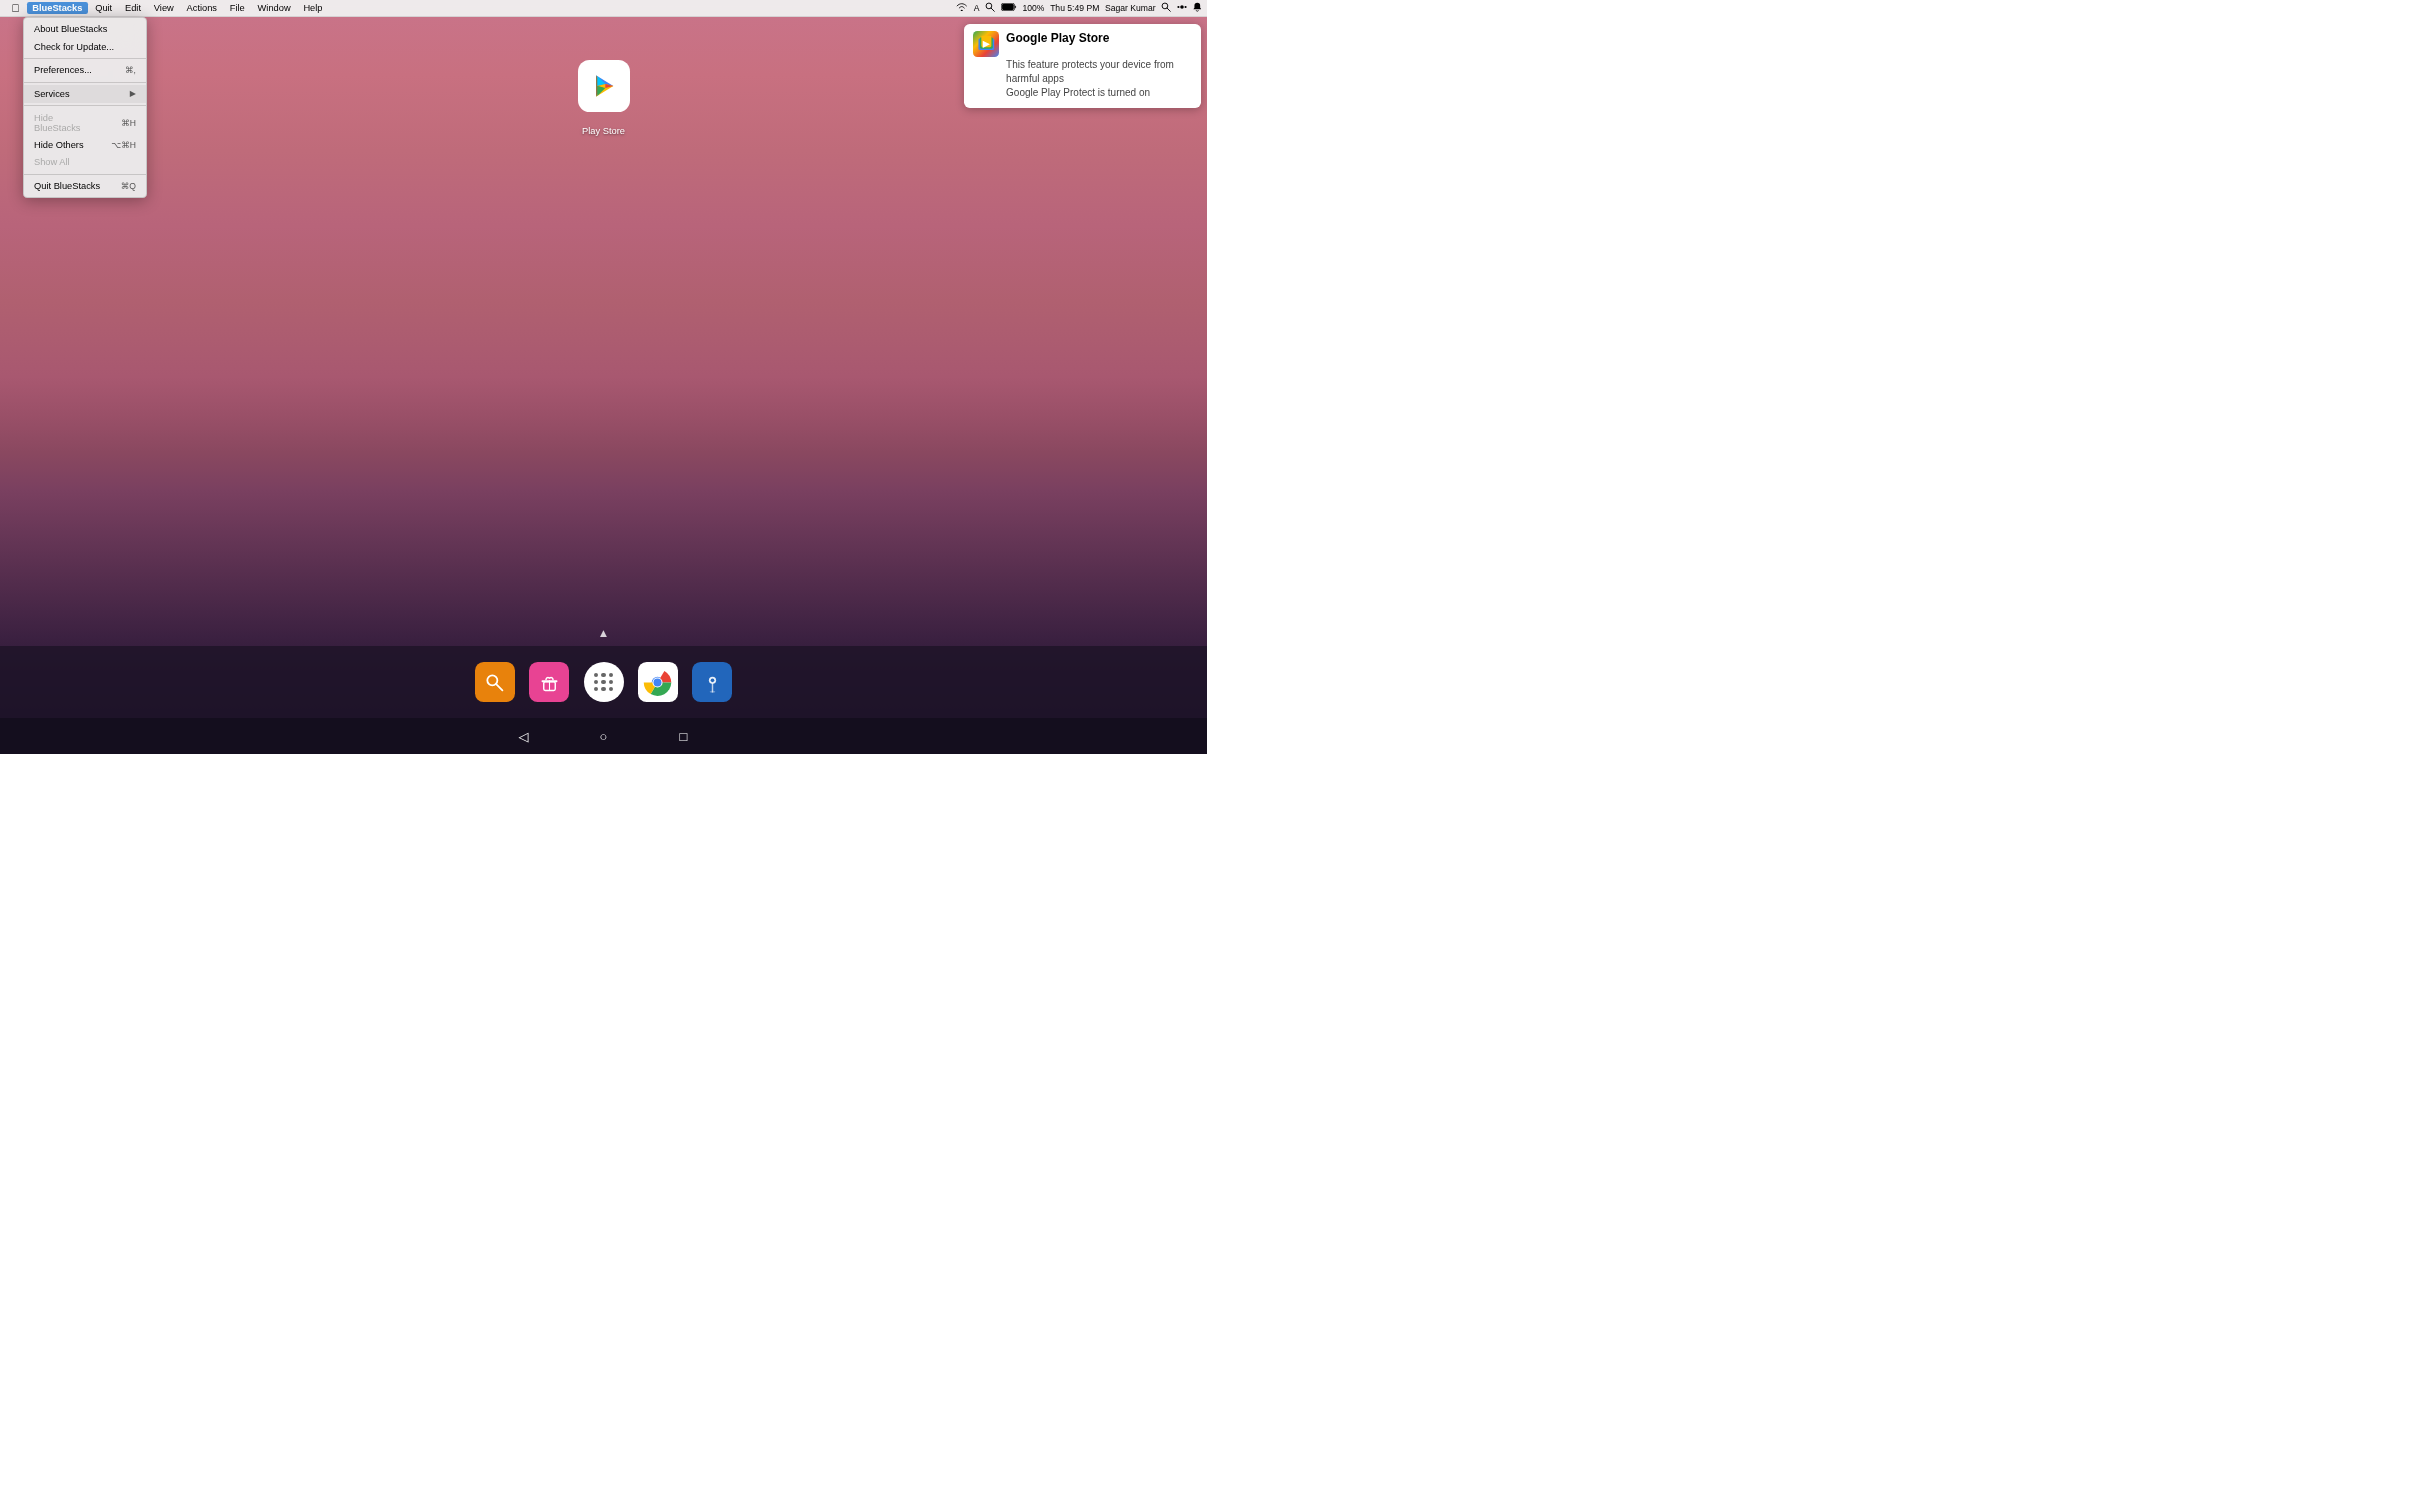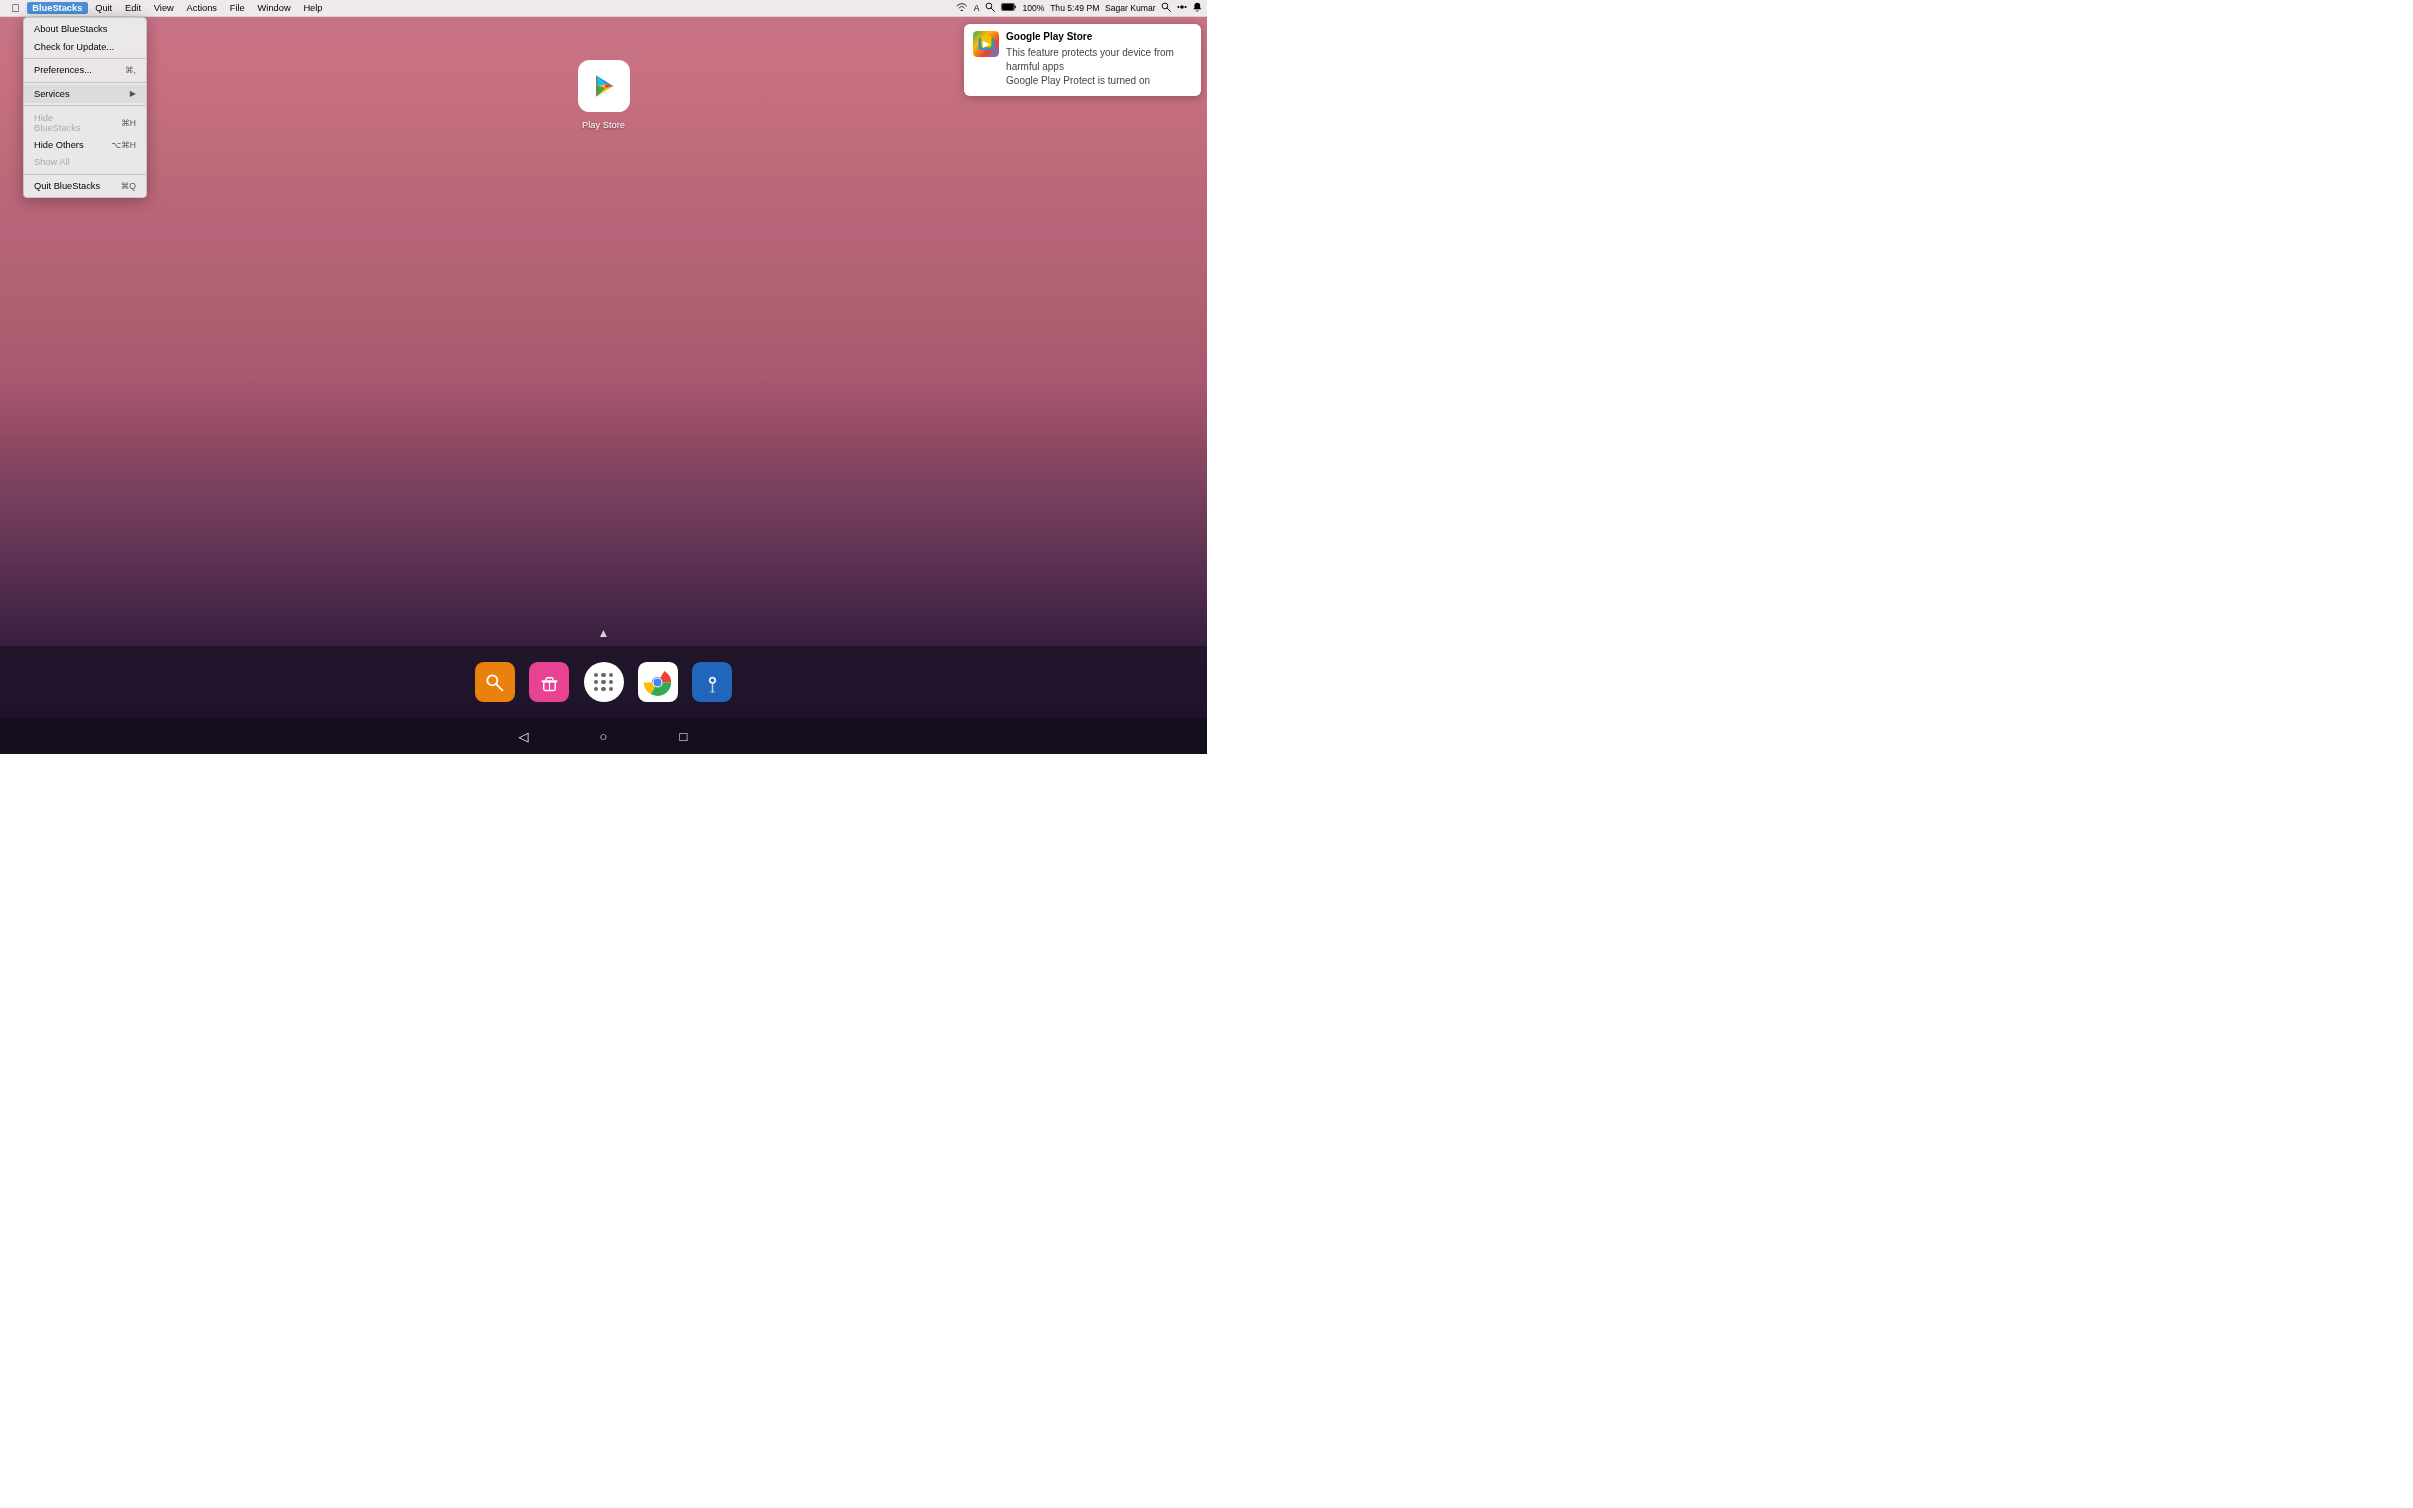--- a/index.html
+++ b/index.html
@@ -142,21 +142,21 @@
 
     
     .play-store-icon {
       position: absolute;
       top: 43px;
       left: 50%;
       transform: translateX(-50%);
       display: flex;
       flex-direction: column;
       align-items: center;
-      gap: 8px;
+      gap: 14px;
     }
     .play-store-icon-img {
       width: 52px;
       height: 52px;
       border-radius: 11.5px;
       background: #fff;
       display: flex;
       align-items: center;
       justify-content: center;
       overflow: hidden;
@@ -179,24 +179,24 @@
       display: flex;
       align-items: flex-start;
       padding: 7.2px 8.6px;
       gap: 7.2px;
       z-index: 50;
     }
     .notif-content {
       flex: 1;
     }
     .notif-title {
-      font-size: 10px;
+      font-size: 12px;
       font-weight: 600;
       color: #000;
-      margin-bottom: 4px;
+      margin-bottom: 13px;
     }
     .notif-body {
       font-size: 10px;
       color: #444;
       line-height: 1.4;
     }
     .taskbar-app {
       width: 40px;
       height: 40px;
       border-radius: 8.6px;

